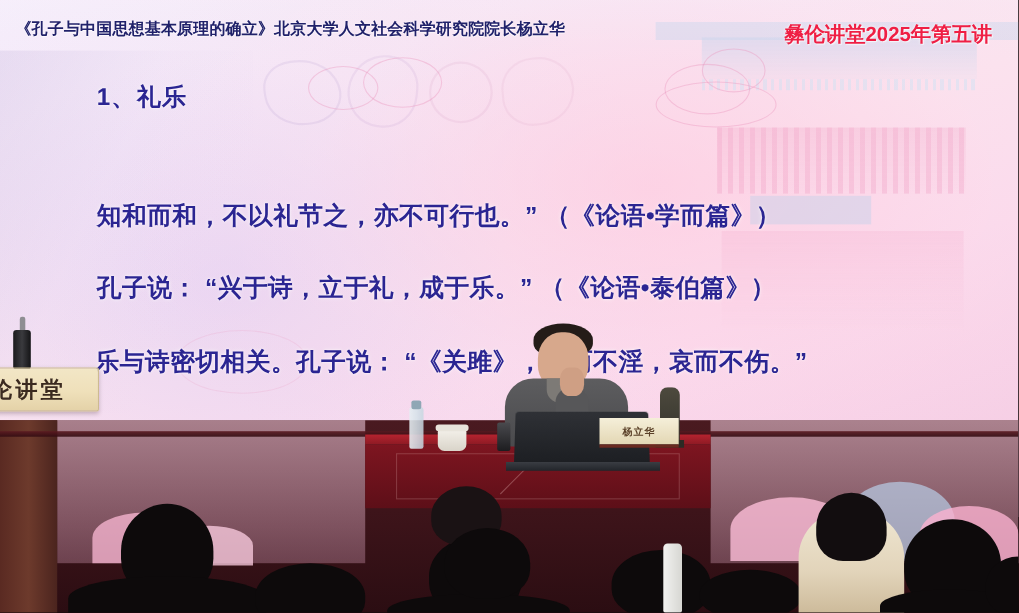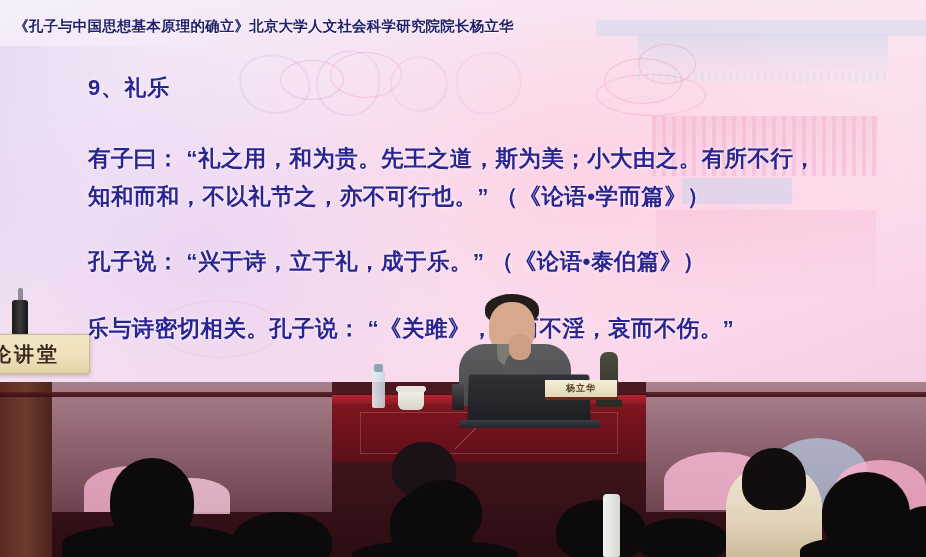--- a/index.html
+++ b/index.html
@@ -266,21 +266,21 @@
     background: #8fa7b5; border-radius: 2px; z-index: 12;
   }
   
   #table-mic {
     position: absolute; left: 452px; top: 2px; width: 12px; height: 26px;
     background: linear-gradient(to bottom, #4a4a4e, #1d1d20);
     border-radius: 2px; z-index: 11;
   }
   
   #nameplate {
-    position: absolute; left: 545px; top: -2px; width: 72px; height: 20px;
+    position: absolute; left: 545px; top: -2px; width: 72px; height: 27px;
     background: linear-gradient(to bottom, #f5efd9, #e3d7b4);
     border-bottom: 3px solid #6a2a20;
     z-index: 12;
     display: flex; align-items: center; justify-content: center;
   }
   #nameplate-text {
     font-size: 9px; font-weight: bold; color: #5a4028; letter-spacing: 1px;
   }
   
   #statue {
@@ -371,25 +371,25 @@
     <div class="cloud-outline" style="left:604px;top:58px;width:78px;height:46px;"></div>
     <div class="cloud-outline" style="left:638px;top:44px;width:58px;height:40px;"></div>
     <div class="cloud-outline" style="left:596px;top:74px;width:110px;height:42px;"></div>
     <div class="cloud-outline" style="left:280px;top:60px;width:64px;height:40px;"></div>
     <div class="cloud-outline" style="left:330px;top:52px;width:72px;height:46px;"></div>
     <div class="cloud-outline" style="left:160px;top:300px;width:120px;height:58px;opacity:0.5;"></div>
   </div>
 
   <div id="header">
     <div id="lecture-title">《孔子与中国思想基本原理的确立》北京大学人文社会科学研究院院长杨立华</div>
+    <div id="series-badge">彝伦讲堂2025年第五讲</div>
   </div>
 
   <div id="slide-body">
-    <div class="s-line" id="heading-lixue">9、礼乐</div>
-    <div class="s-line" id="p1-l1">有子曰： “礼之用，和为贵。先王之道，斯为美；小大由之。有所不行，</div>
+    <div class="s-line" id="heading-lixue">1、礼乐</div>
     <div class="s-line" id="p2-l1">孔子说： “兴于诗，立于礼，成于乐。” （《论语•泰伯篇》）</div>
     <div class="s-line" id="p1-l2">知和而和，不以礼节之，亦不可行也。” （《论语•学而篇》）</div>
     <div class="s-line" id="p3-l1">乐与诗密切相关。孔子说： “《关雎》，乐而不淫，哀而不伤。”</div>
   </div>
 
   <div id="banner-mic-stem"></div>
   <div id="banner-mic"></div>
   <div id="left-banner">
     <div id="left-banner-text">伦讲堂</div>
   </div>

